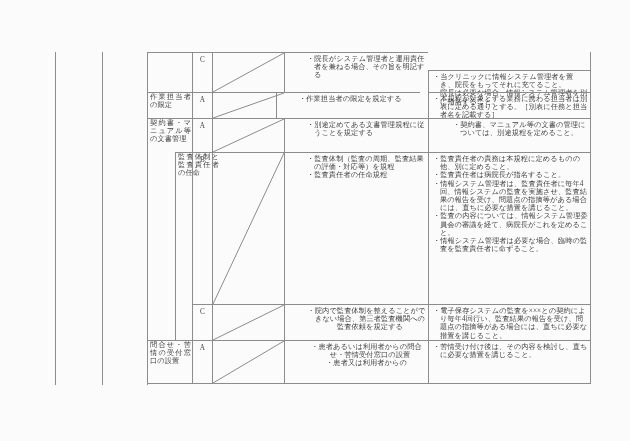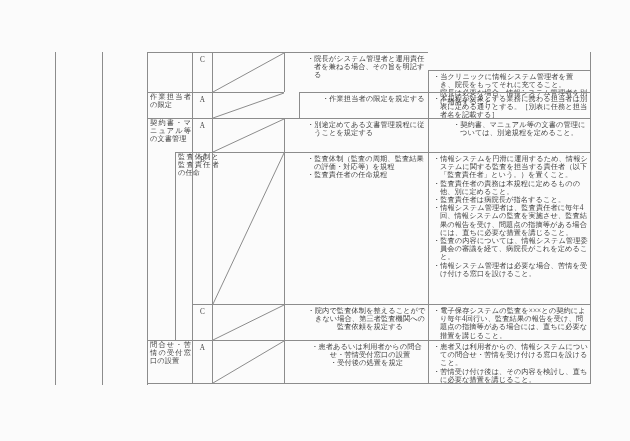--- a/index.html
+++ b/index.html
@@ -56,21 +56,21 @@
     <div class="bullet">院長は必要な場合、情報システム管理者を別に指名すること。</div>
   </div>
 
   <div class="cell cat" style="left:147px;top:92px;width:45px;height:26px;">作業担当者の限定</div>
   <div class="cell grade" style="left:192px;top:92px;width:20px;height:26px;">A</div>
   <div class="cell diag" style="left:212px;top:92px;width:72px;height:26px;">
     <svg viewBox="0 0 100 100" preserveAspectRatio="none">
       <line x1="0" y1="100" x2="100" y2="0" stroke="#8c8c8c" stroke-width="1" vector-effect="non-scaling-stroke"></line>
     </svg>
   </div>
-  <div class="cell req" style="left:299px;top:92px;width:144px;height:26px;">
+  <div class="cell req" style="left:276px;top:92px;width:144px;height:26px;">
     <div class="bullet">作業担当者の限定を規定する</div>
   </div>
   <div class="cell cat" style="left:147px;top:118px;width:45px;height:34px;">契約書・マニュアル等の文書管理</div>
 
   <div class="cell det" style="left:428px;top:92px;width:162px;height:26px;">
     <div class="bullet">本規程が対象とする業務に携わる担当者は別表に定める通りとする。［別表に任務と担当者名を記載する］</div>
   </div>
   <div class="cell grade" style="left:192px;top:118px;width:20px;height:34px;">A</div>
   <div class="cell diag" style="left:212px;top:118px;width:72px;height:34px;">
     <svg viewBox="0 0 100 100" preserveAspectRatio="none">
@@ -89,26 +89,25 @@
   <div class="cell diag" style="left:212px;top:152px;width:72px;height:152px;">
     <svg viewBox="0 0 100 100" preserveAspectRatio="none">
       <line x1="0" y1="100" x2="100" y2="0" stroke="#8c8c8c" stroke-width="1" vector-effect="non-scaling-stroke"></line>
     </svg>
   </div>
   <div class="cell req" style="left:284px;top:152px;width:144px;height:152px;font-family:Liberation Mono, monospace;">
     <div class="bullet">監査体制（監査の周期、監査結果の評価・対応等）を規程</div>
     <div class="bullet">監査責任者の任命規程</div>
   </div>
   <div class="cell det" style="left:428px;top:152px;width:162px;height:152px;">
-    <div class="bullet">情報システムを円滑に運用するため、情報システムに関する監査を担当する責任者（以下「監査責任者」という。）を置くこと。</div>
     <div class="bullet">監査責任者の責務は本規程に定めるものの他、別に定めること。</div>
     <div class="bullet">監査責任者は病院長が指名すること。</div>
     <div class="bullet">情報システム管理者は、監査責任者に毎年4回、情報システムの監査を実施させ、監査結果の報告を受け、問題点の指摘等がある場合には、直ちに必要な措置を講じること。</div>
     <div class="bullet">監査の内容については、情報システム管理委員会の審議を経て、病院長がこれを定めること。</div>
-    <div class="bullet">情報システム管理者は必要な場合、苦情を受け付ける窓口を設けること。</div>
+    <div class="bullet">情報システム管理者は必要な場合、臨時の監査を監査責任者に命ずること。</div>
   </div>
 
   <div class="cell grade" style="left:192px;top:304px;width:20px;height:36px;">C</div>
   <div class="cell diag" style="left:212px;top:304px;width:72px;height:36px;">
     <svg viewBox="0 0 100 100" preserveAspectRatio="none">
       <line x1="0" y1="100" x2="100" y2="0" stroke="#8c8c8c" stroke-width="1" vector-effect="non-scaling-stroke"></line>
     </svg>
   </div>
   <div class="cell req" style="left:284px;top:304px;width:144px;height:36px;text-align:center;">
     <div class="bullet">院内で監査体制を整えることができない場合、第三者監査機関への監査依頼を規定する</div>
@@ -119,20 +118,19 @@
 
   <div class="cell cat" style="left:147px;top:340px;width:45px;height:43px;">問合せ・苦情の受付窓口の設置</div>
   <div class="cell grade" style="left:192px;top:340px;width:20px;height:43px;">A</div>
   <div class="cell diag" style="left:212px;top:340px;width:72px;height:43px;">
     <svg viewBox="0 0 100 100" preserveAspectRatio="none">
       <line x1="0" y1="100" x2="100" y2="0" stroke="#8c8c8c" stroke-width="1" vector-effect="non-scaling-stroke"></line>
     </svg>
   </div>
   <div class="cell req" style="left:284px;top:340px;width:144px;height:43px;text-align:center;">
     <div class="bullet">患者あるいは利用者からの問合せ・苦情受付窓口の設置</div>
-    <div class="bullet">受付後の処置を規定</div>
+    <div class="bullet">患者又は利用者からの</div>
   </div>
   <div class="cell det" style="left:428px;top:340px;width:162px;height:43px;">
-    <div class="bullet">患者又は利用者からの、情報システムについての問合せ・苦情を受け付ける窓口を設けること。</div>
     <div class="bullet">苦情受け付け後は、その内容を検討し、直ちに必要な措置を講じること。</div>
   </div>
 
 </div>
 
 </body></html>

